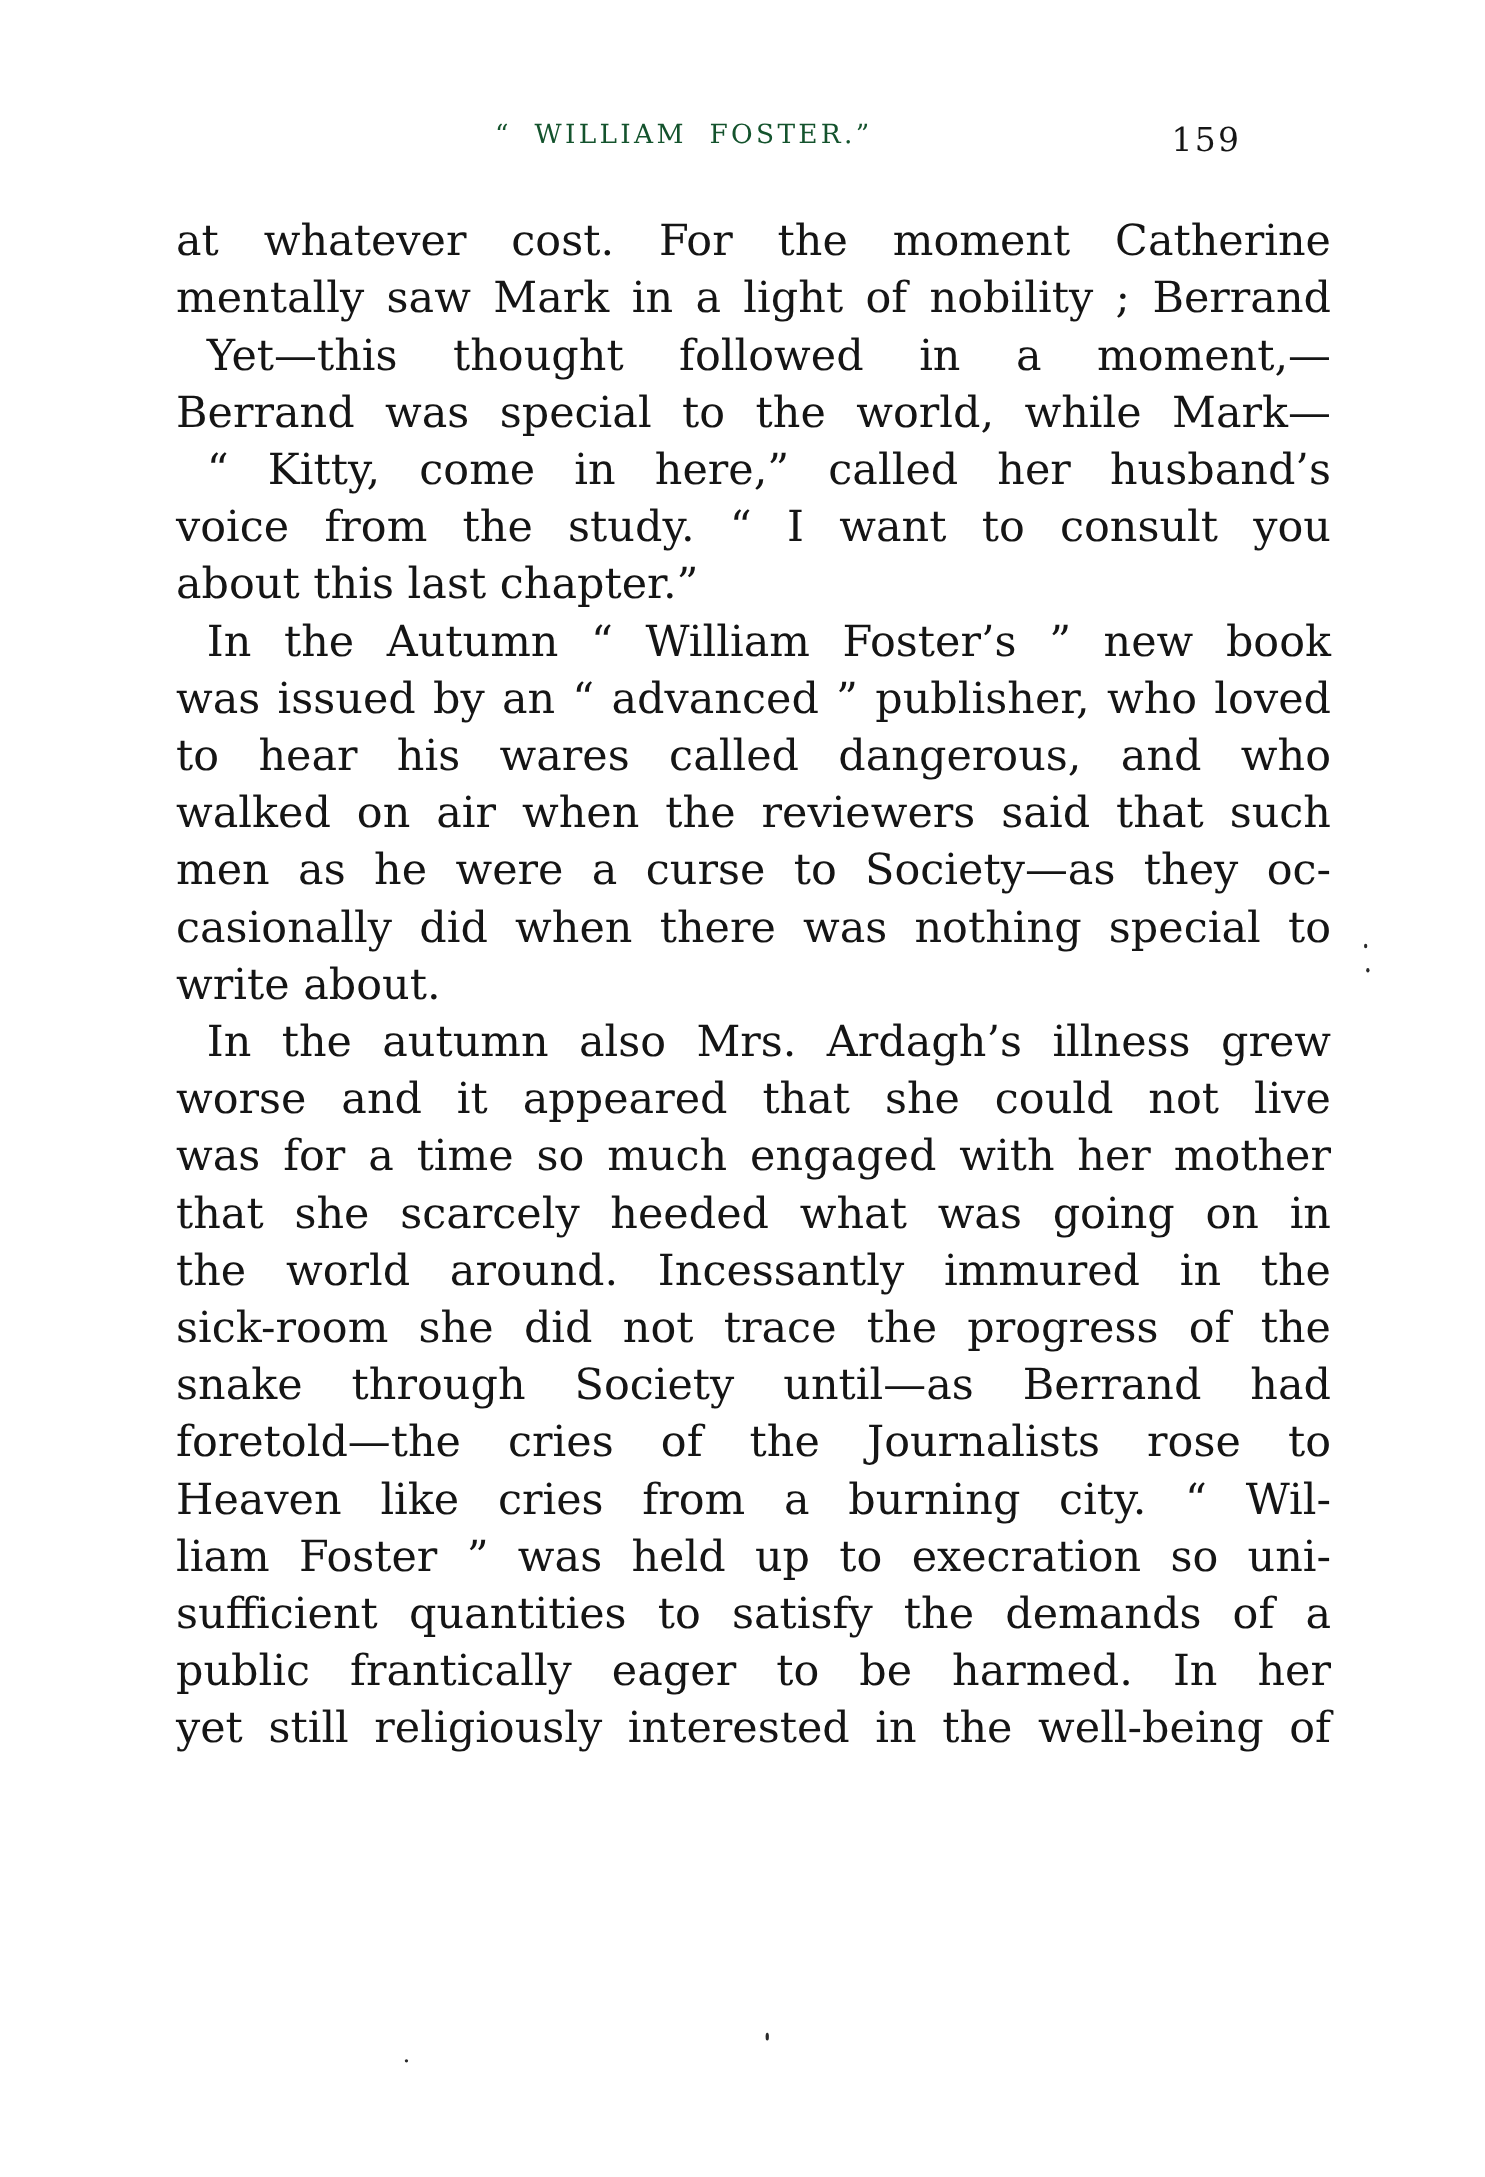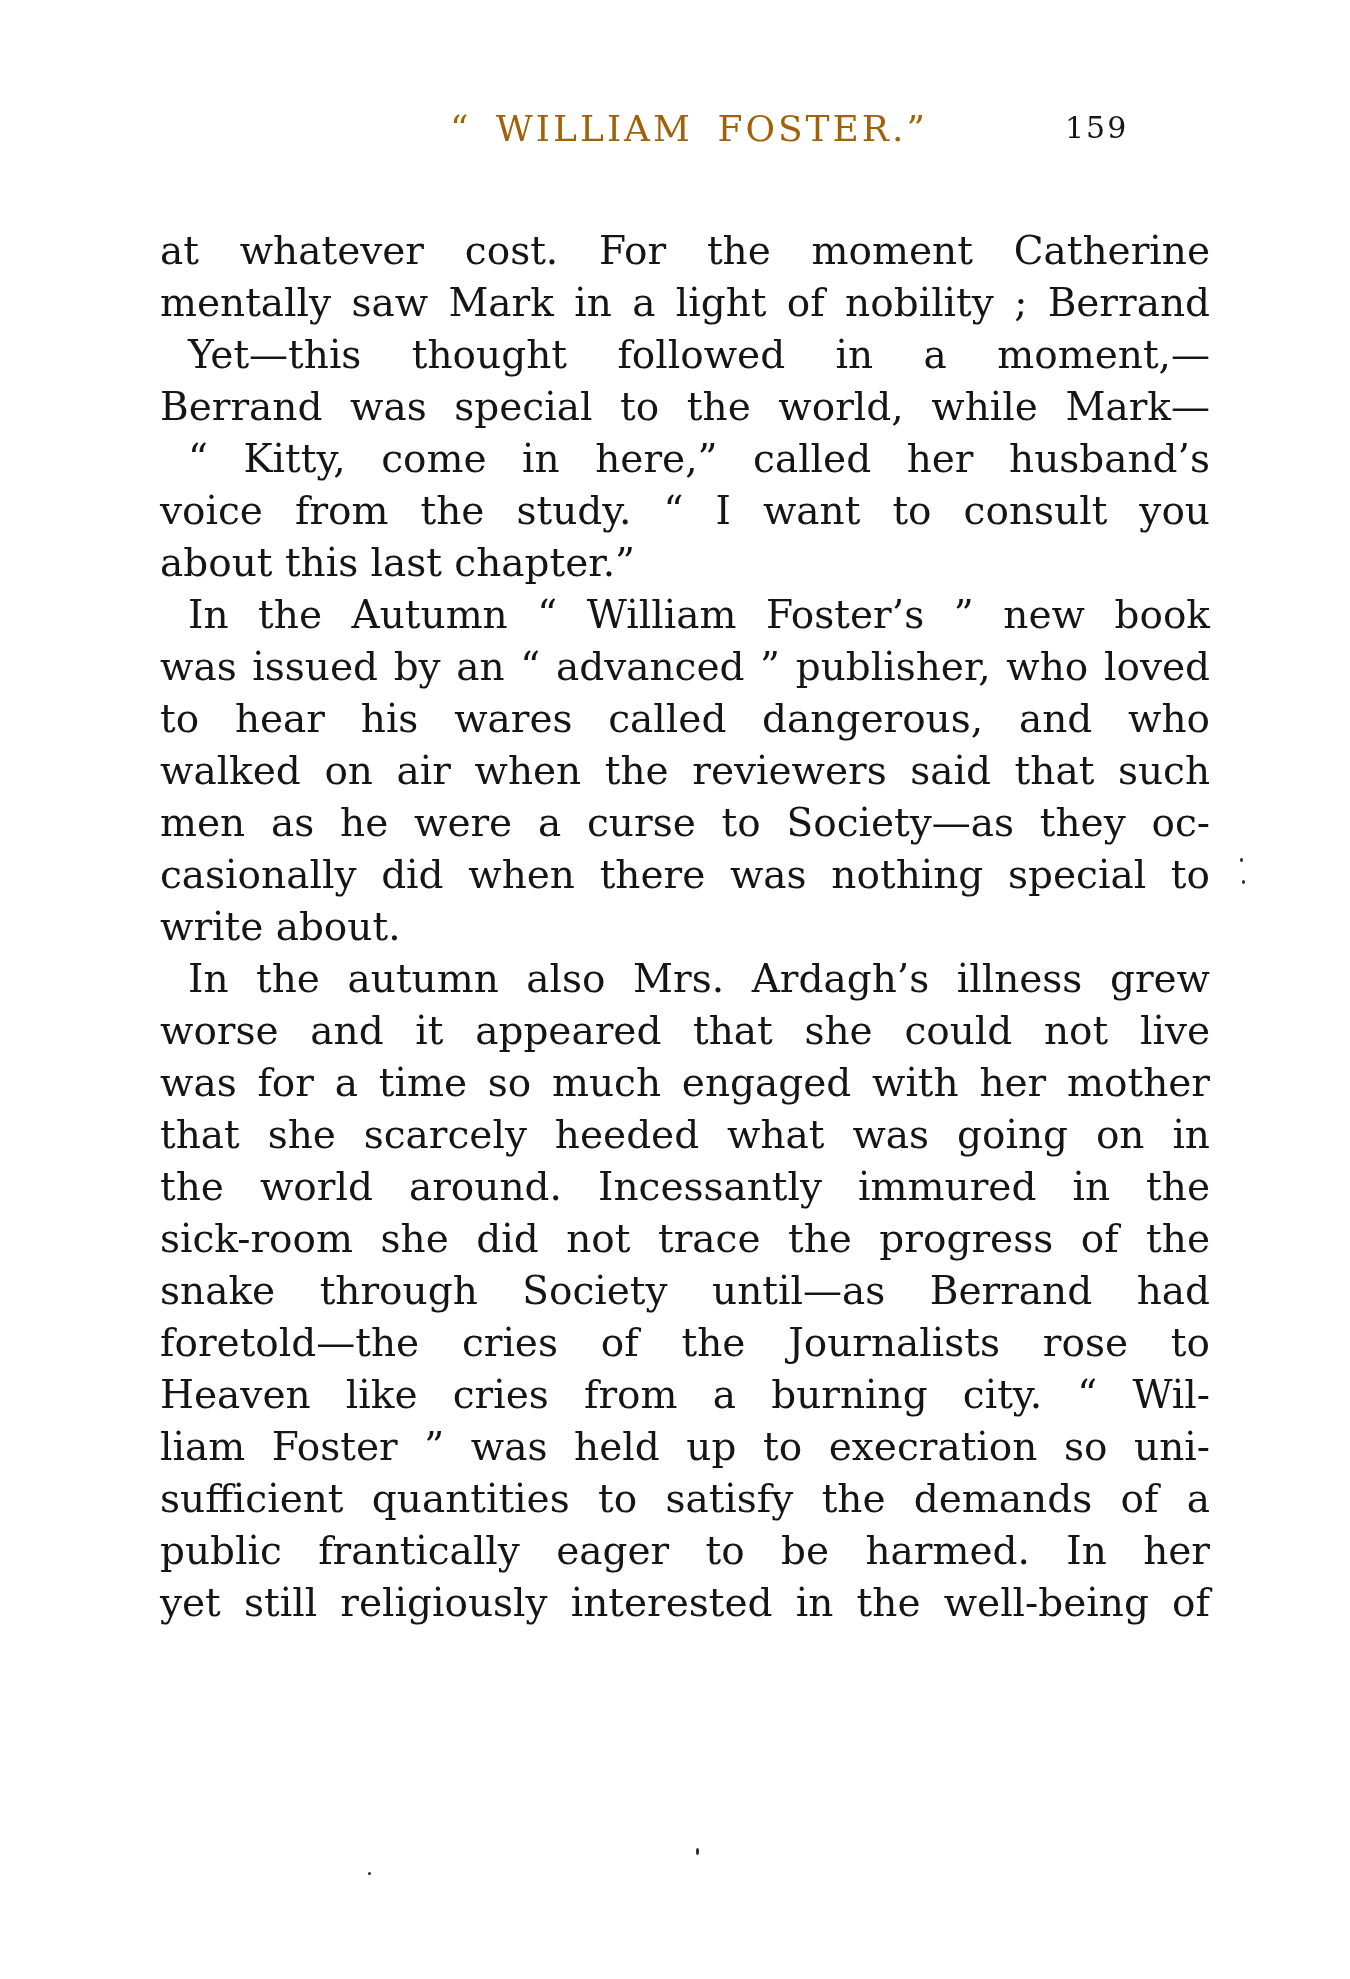--- a/index.html
+++ b/index.html
@@ -24,41 +24,40 @@
     position: absolute;
     top: 108px;
     left: 160px;
     width: 1050px;
     height: 50px;
   }
   .header-title {
     position: absolute;
     left: 290px;
     top: 0;
-    font-size: 36px;
+    font-size: 24px;
     letter-spacing: 3px;
     word-spacing: 10px;
     white-space: nowrap;
-    color: #a16207;
+    color: #14532d;
   }
   .header-page-number {
     position: absolute;
     left: 905px;
     top: 2px;
     font-size: 30px;
     letter-spacing: 2px;
     color: #161616;
   }
   
   .page-body {
     position: absolute;
     top: 194px;
     left: 160px;
     width: 1050px;
-    margin-top: 31px;
   }
   .paragraph {
     margin: 0;
     padding: 0;
   }
   .line {
     font-size: 39px;
     line-height: 52px;
     white-space: nowrap;
     text-align: justify;

